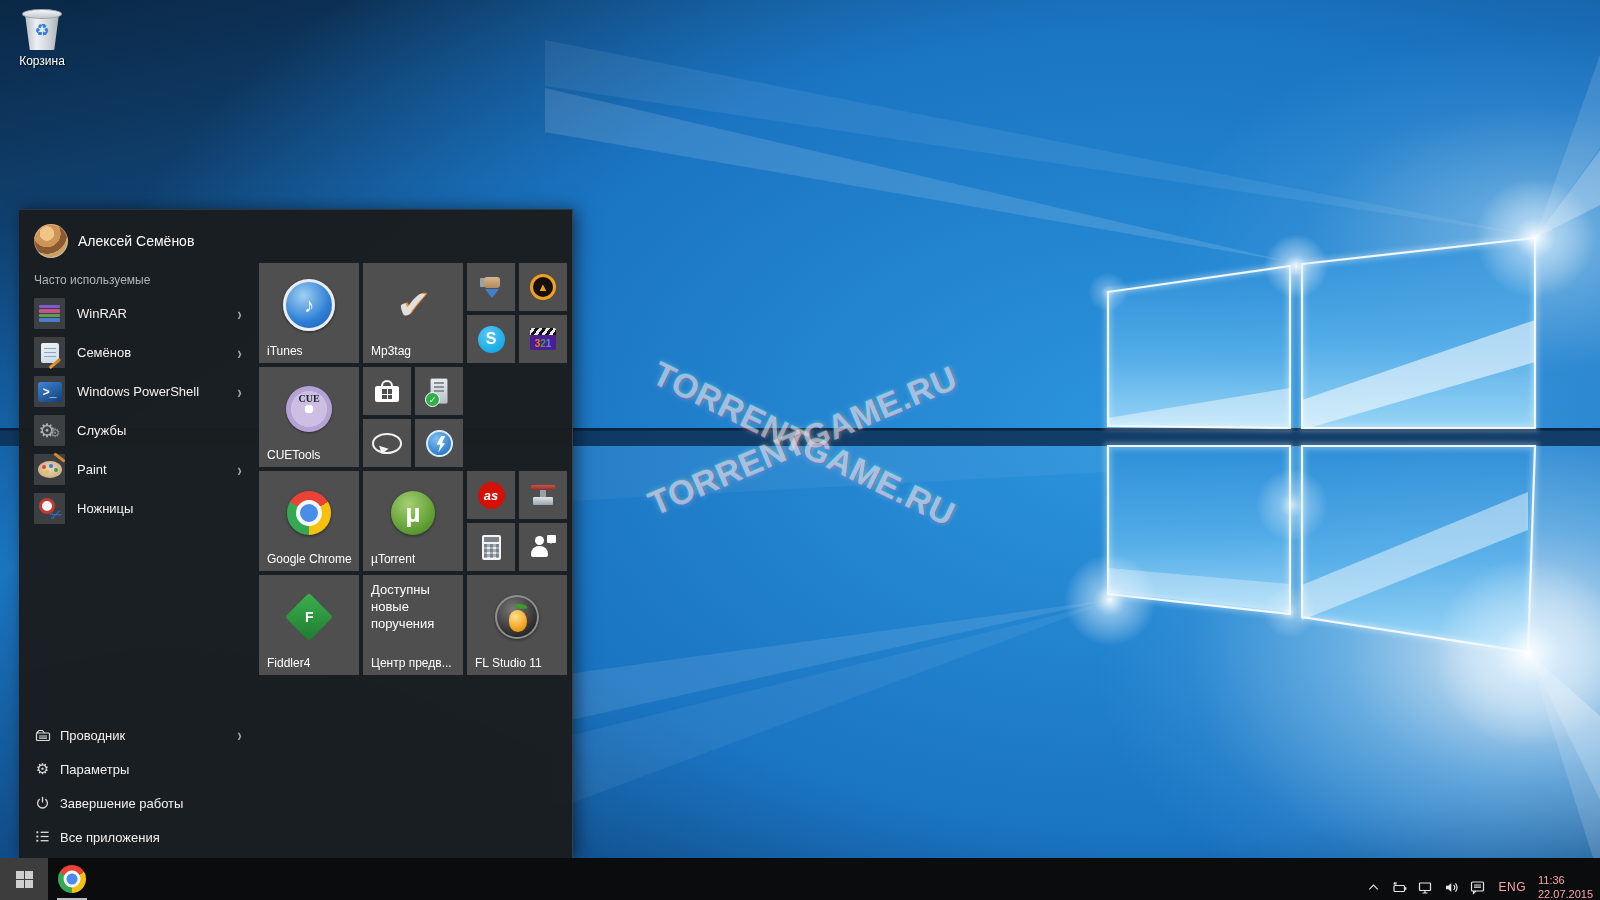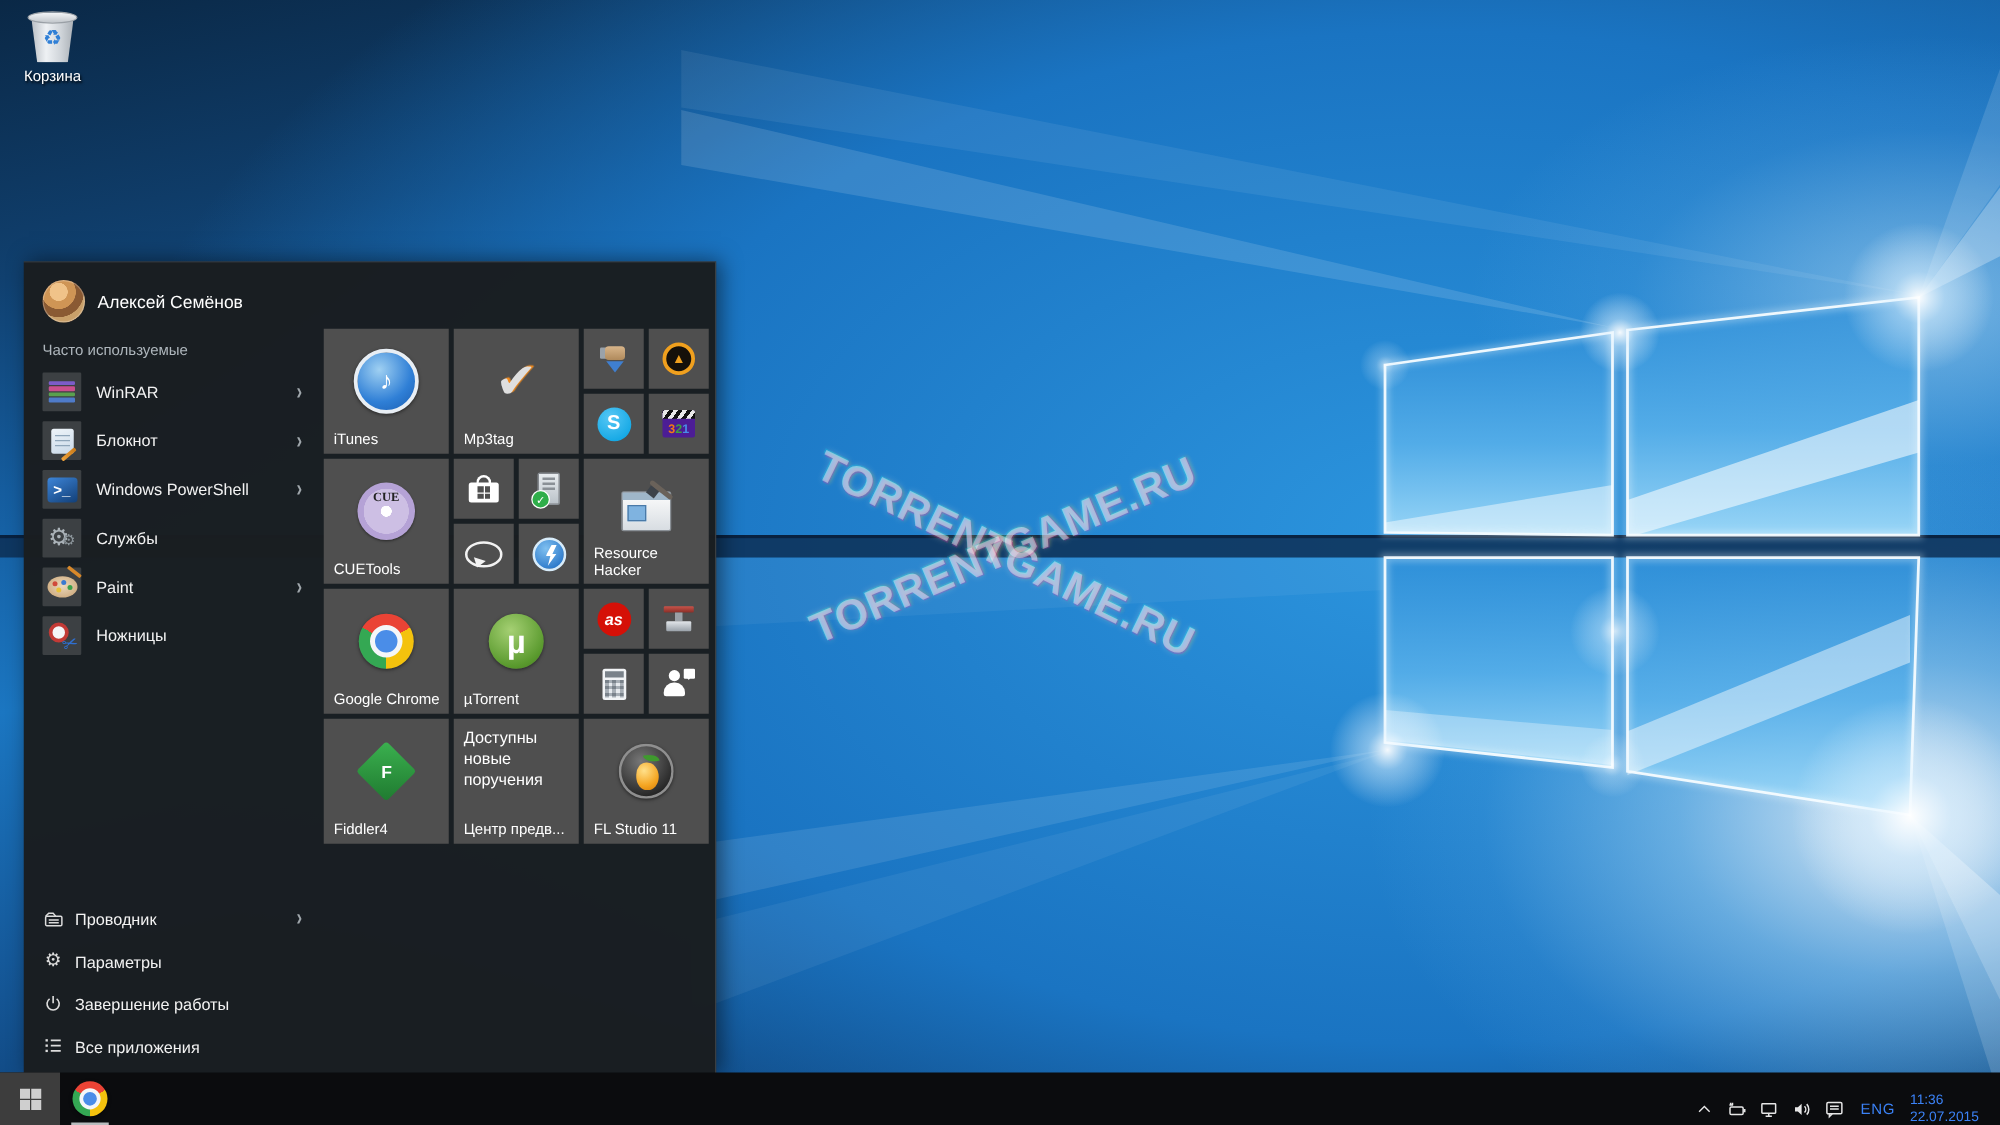--- a/index.html
+++ b/index.html
@@ -157,21 +157,21 @@
 
   
   .taskbar{position:absolute;left:0;top:858px;width:1600px;height:42px;background:#0b0c0e;z-index:10;display:flex;align-items:center;}
   .start-btn{width:48px;height:42px;background:#3d3d3d;display:flex;align-items:center;justify-content:center;cursor:pointer;}
   .win-glyph{display:grid;grid-template-columns:8px 8px;grid-template-rows:8px 8px;gap:1px;}
   .win-glyph i{background:#cfcfcf;}
   .task-app{position:relative;width:48px;height:42px;display:flex;align-items:center;justify-content:center;cursor:pointer;}
   .task-app .ind{position:absolute;left:9px;right:9px;bottom:0;height:2px;background:#b8bcbe;}
   .ic-chrome.small{width:28px;height:28px;}
   .ic-chrome.small::after{width:11px;height:11px;border-width:3px;}
-  .tray{margin-left:auto;display:flex;align-items:center;gap:9px;padding-right:10px;color:#3b82f6;margin-top:16px;}
+  .tray{margin-left:auto;display:flex;align-items:center;gap:9px;color:#fca5a5;margin-top:16px;}
   .tray-ico{width:17px;height:17px;display:flex;align-items:center;justify-content:center;cursor:pointer;}
   .tray svg{stroke:#e6e6e6;fill:none;stroke-width:1.2;}
   .lang{font-size:12px;letter-spacing:.5px;cursor:pointer;padding:0 3px;}
   .clock{font-size:11px;line-height:14px;text-align:left;cursor:pointer;min-width:62px;}
 </style>
 </head>
 <body>
 
 <div class="screen">
 
@@ -277,21 +277,21 @@
       </div>
       <div class="app-row">
         <div class="app-ico">
           <div class="ic-note">
               <i style="top:5px"></i>
               <i style="top:9px"></i>
               <i style="top:13px"></i>
               <span class="pencil"></span>
             </div>
         </div>
-        <div class="app-label">Блокнот</div>
+        <div class="app-label">Семёнов</div>
         <div class="chev">›</div>
       </div>
       <div class="app-row">
         <div class="app-ico">
           <div class="ic-ps">&gt;_</div>
         </div>
         <div class="app-label">Windows PowerShell</div>
         <div class="chev">›</div>
       </div>
       <div class="app-row">
@@ -432,31 +432,20 @@
         </div>
       </div>
       <div class="tile s" style="left:104px;top:156px">
         <div class="ic-bubble"></div>
       </div>
       <div class="tile s" style="left:156px;top:156px">
         <div class="ic-dap">
             <span class="bolt"></span>
           </div>
       </div>
-      <div class="tile m" style="left:208px;top:104px">
-        <div class="center">
-            <div class="ic-rh">
-          <span class="bar"></span>
-              <span class="sq"></span>
-              <span class="head"></span>
-              <span class="hammer"></span>
-        </div>
-          </div>
-        <div class="tlabel" style="white-space:normal;line-height:14px;bottom:4px">Resource Hacker</div>
-      </div>
 
       <div class="tile m" style="left:0;top:208px">
         <div class="center">
             <div class="ic-chrome"></div>
           </div>
         <div class="tlabel">Google Chrome</div>
       </div>
       <div class="tile m" style="left:104px;top:208px">
         <div class="center">
             <div class="ic-ut">

